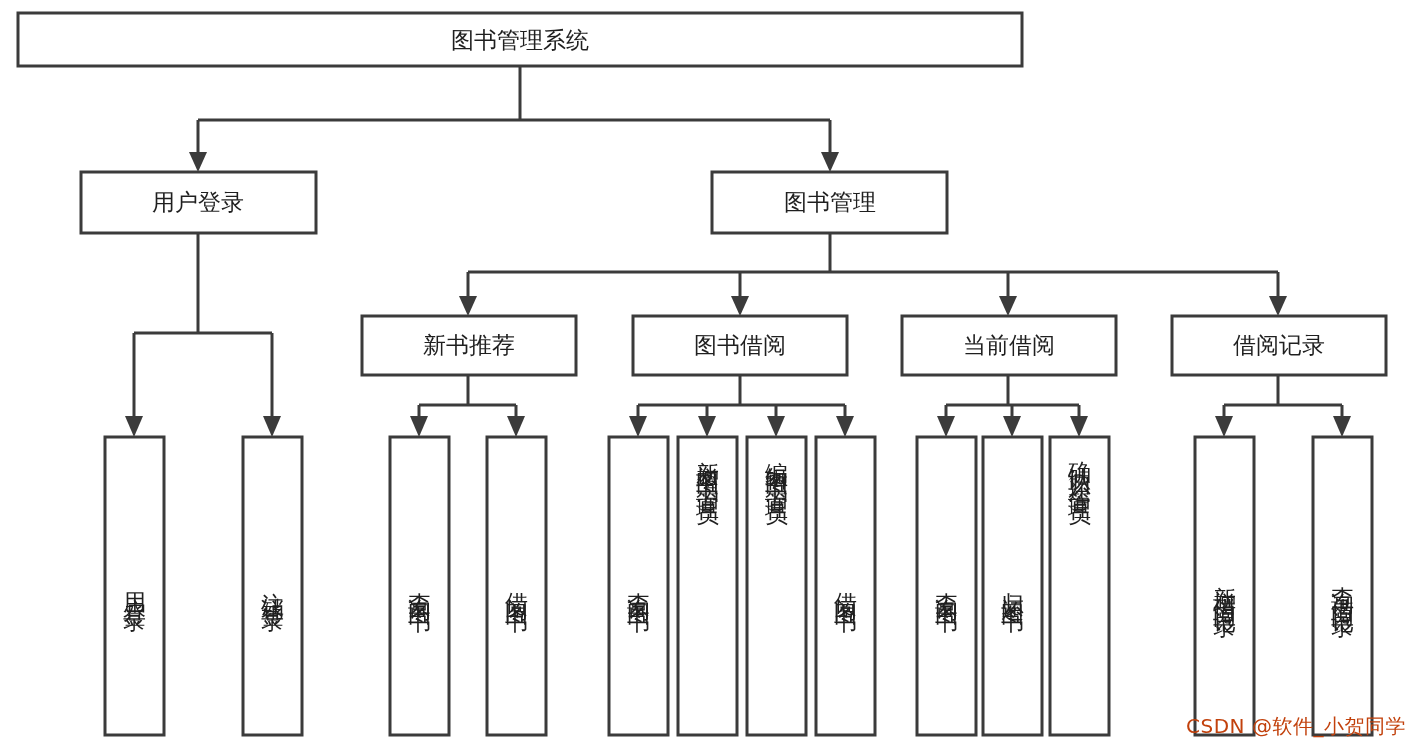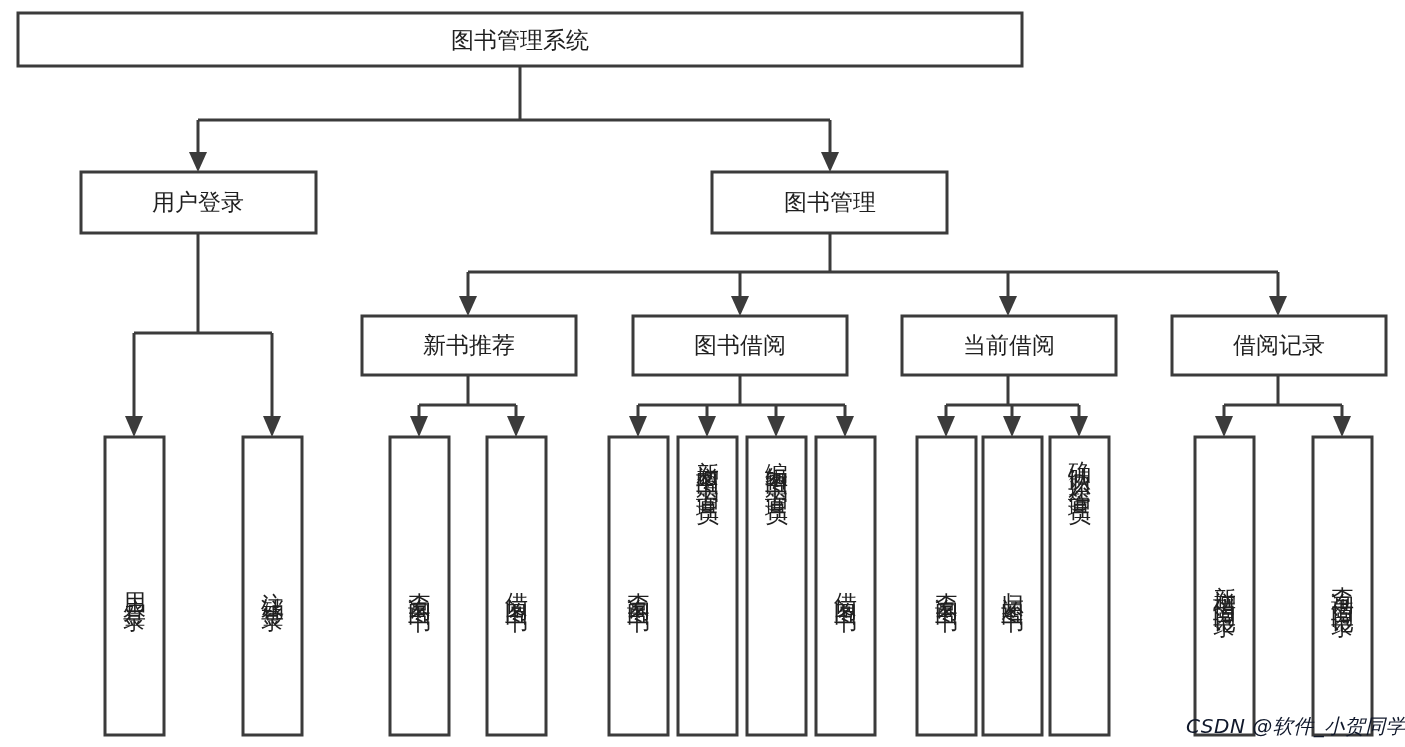--- a/index.html
+++ b/index.html
@@ -63,24 +63,23 @@
     white-space: nowrap;
     pointer-events: none;
   }
   .vlabel.short {
     justify-content: center;
   }
   .watermark {
     position: absolute;
     font-family: "DejaVu Sans", "Liberation Sans", sans-serif;
     font-size: 20px;
-    color: #0f172a;
+    color: #c2410c;
     white-space: nowrap;
     letter-spacing: 0.5px;
-    font-style: italic;
   }
 </style>
 </head>
 <body>
 
 <div id="diagram-root">
 
   <svg class="diagram-canvas" viewBox="0 0 1405 747">
 
     <g>

